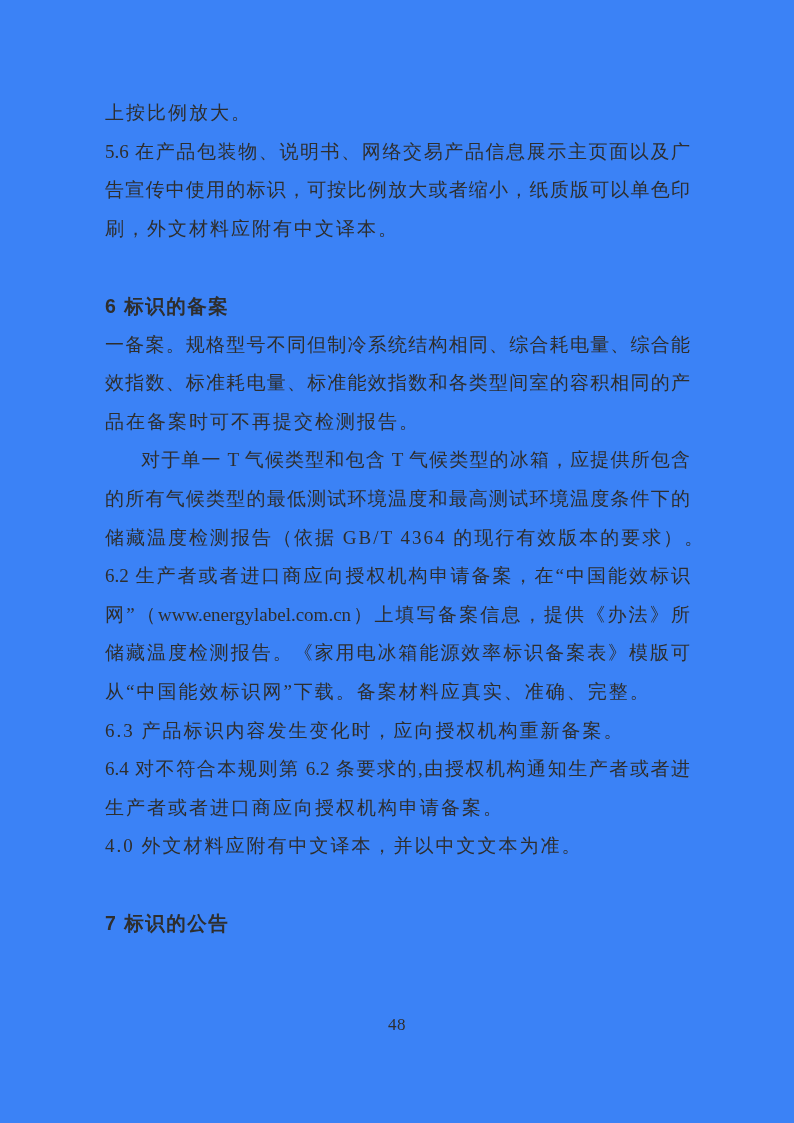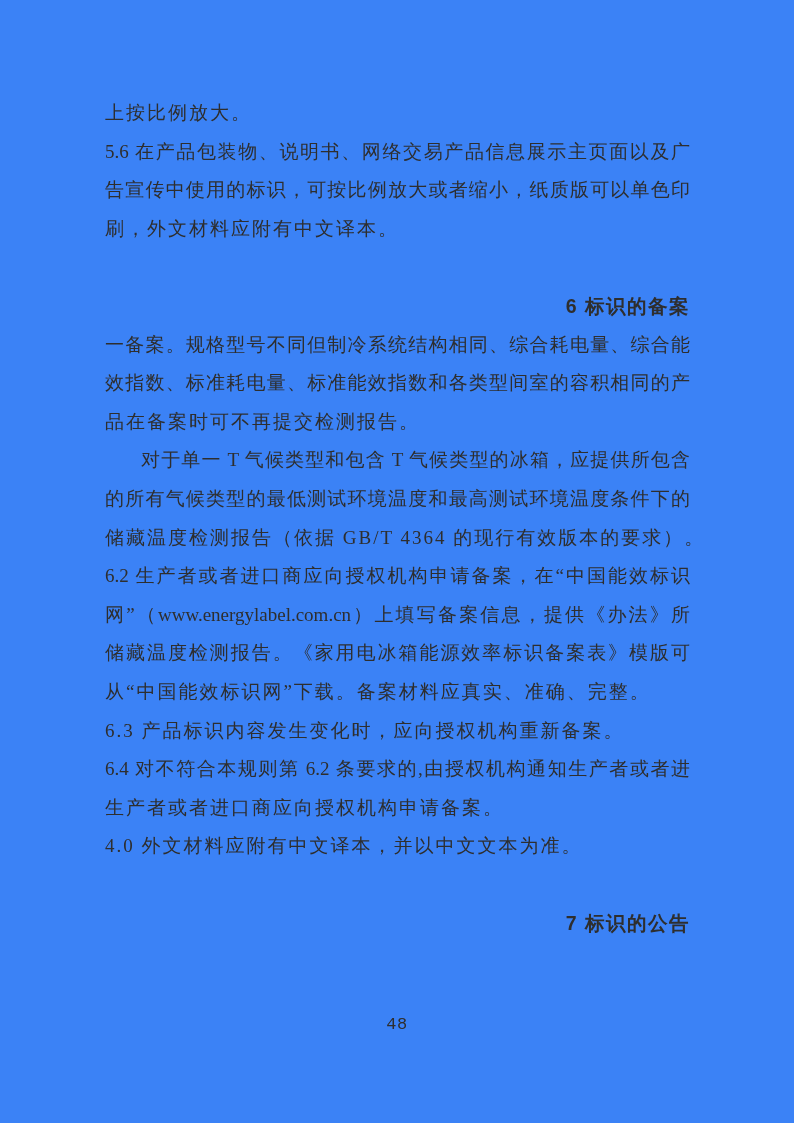--- a/index.html
+++ b/index.html
@@ -47,32 +47,30 @@
   }
   .heading {
     margin: 0;
     font-family: "Liberation Sans", "DejaVu Sans", sans-serif;
     font-weight: 700;
     font-size: 19.5px;
     line-height: 38.6px;
     height: 38.6px;
     letter-spacing: 1.5px;
     white-space: nowrap;
-    text-align: right;
   }
   .pagenum {
     position: absolute;
     top: 1013px;
     left: 0;
     width: 794px;
     text-align: center;
     font-size: 17px;
     line-height: 24px;
     letter-spacing: 0.5px;
-    font-family: Liberation Mono, monospace;
   }
 </style>
 </head>
 <body>
 
 <div class="sheet">
   <div class="textblock">
 
     <p class="line end">上按比例放大。</p>
 

